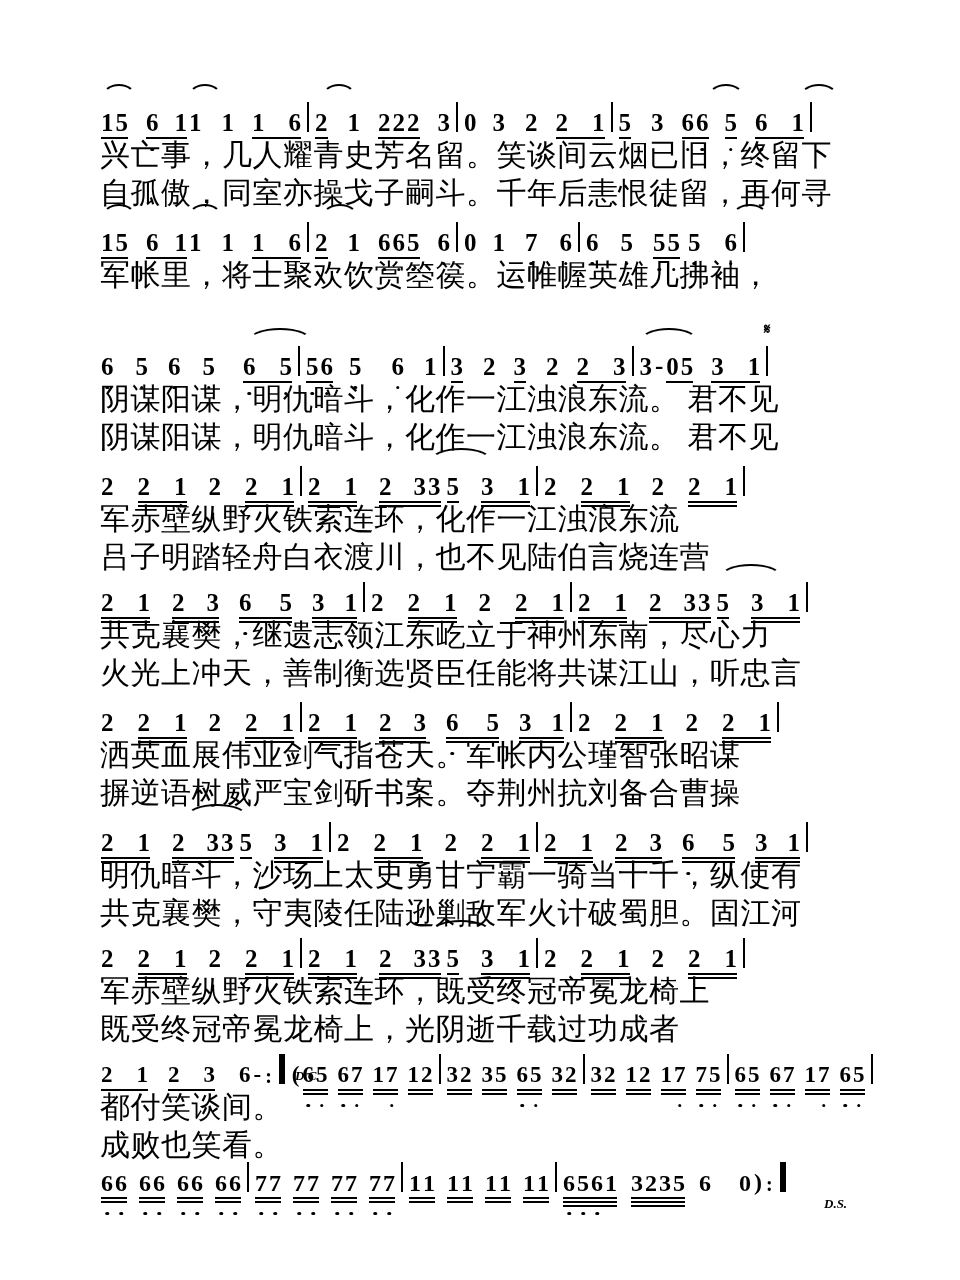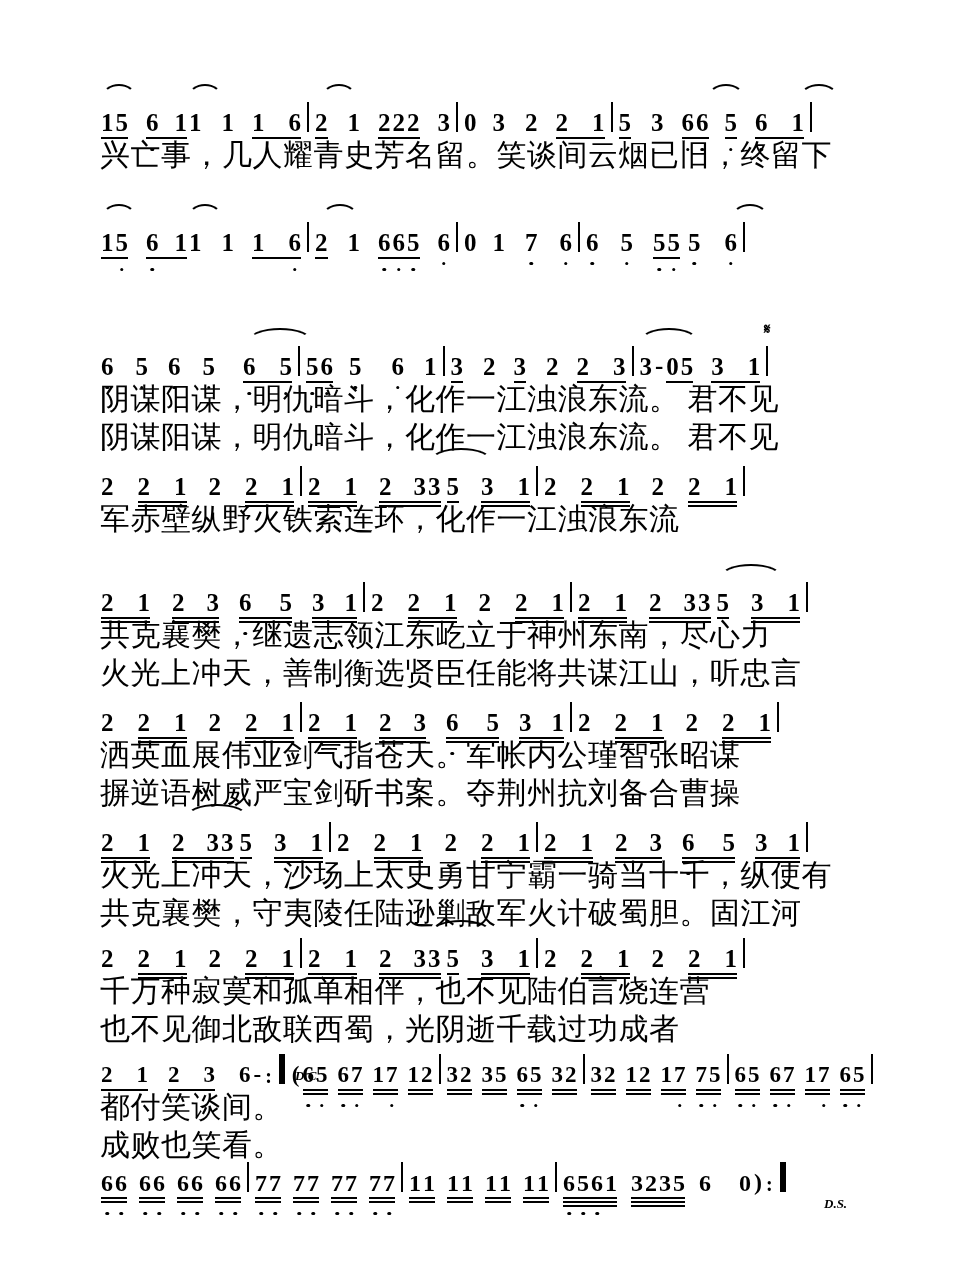--- a/index.html
+++ b/index.html
@@ -324,20 +324,21 @@
               </span>
             <span class="sp" style="width:22px;"></span>
             <span class="n">
                 <span class="d">1</span>
               </span>
           </span>
         </div>
         <span class="barline"></span>
       </div>
       <div class="lyricrow">兴亡事，几人耀青史芳名留。笑谈间云烟已旧，终留下</div>
+      <div class="lyricrow">自孤傲，同室亦操戈子嗣斗。千年后恚恨徒留，再何寻</div>
     </div>
   </div>
 
   <div class="system" style="position:absolute; left:100px; top:212px;">
     <div class="syscore">
       <div class="noterow">
         <div class="measure">
           <span class="slur" style="left:2px; width:30px;"></span>
           <span class="beamwrap b1">
             <span class="n">
@@ -446,20 +447,21 @@
           <span class="n lo">
               <span class="d">5</span>
             </span>
           <span class="sp" style="width:22px;"></span>
           <span class="n lo">
               <span class="d">6</span>
             </span>
         </div>
         <span class="barline"></span>
       </div>
+      <div class="lyricrow">军帐里，将士聚欢饮赏箜篌。运帷幄英雄几拂袖，</div>
     </div>
   </div>
 
   <div class="system" style="position:absolute; left:100px; top:336px;">
     <div class="syscore">
       <span class="segno" style="left:664px; top:-16px;">𝄋</span>
       <div class="noterow">
         <div class="measure">
           <span class="n lo">
               <span class="d">6</span>
@@ -676,20 +678,21 @@
               </span>
             <span class="sp" style="width:22px;"></span>
             <span class="n">
                 <span class="d">1</span>
               </span>
           </span>
         </div>
         <span class="barline"></span>
       </div>
       <div class="lyricrow">军赤壁纵野火铁索连环，化作一江浊浪东流</div>
+      <div class="lyricrow">吕子明踏轻舟白衣渡川，也不见陆伯言烧连营</div>
     </div>
   </div>
 
   <div class="system" style="position:absolute; left:100px; top:572px;">
     <div class="syscore">
       <div class="noterow">
         <div class="measure">
           <span class="beamwrap b2">
             <span class="n">
                 <span class="d">2</span>
@@ -1031,21 +1034,21 @@
                 <span class="d">3</span>
               </span>
             <span class="sp" style="width:18px;"></span>
             <span class="n">
                 <span class="d">1</span>
               </span>
           </span>
         </div>
         <span class="barline"></span>
       </div>
-      <div class="lyricrow">火光上冲天，沙场上太史勇甘宁霸一骑当十千，纵使有</div>
+      <div class="lyricrow">明仇暗斗，沙场上太史勇甘宁霸一骑当十千，纵使有</div>
       <div class="lyricrow">共克襄樊，守夷陵任陆逊剿敌军火计破蜀胆。固江河</div>
     </div>
   </div>
 
   <div class="system" style="position:absolute; left:100px; top:928px;">
     <div class="syscore">
       <div class="noterow">
         <div class="measure">
           <span class="n">
               <span class="d">2</span>
@@ -1142,22 +1145,22 @@
                 <span class="d">2</span>
               </span>
             <span class="sp" style="width:22px;"></span>
             <span class="n">
                 <span class="d">1</span>
               </span>
           </span>
         </div>
         <span class="barline"></span>
       </div>
-      <div class="lyricrow">千万种寂寞和孤单相伴，也不见陆伯言烧连营</div>
-      <div class="lyricrow">也不见御北敌联西蜀，光阴逝千载过功成者</div>
+      <div class="lyricrow">军赤壁纵野火铁索连环，既受终冠帝冕龙椅上</div>
+      <div class="lyricrow">既受终冠帝冕龙椅上，光阴逝千载过功成者</div>
     </div>
   </div>
 
   <div class="system" style="position:absolute; left:100px; top:1044px;">
     <div class="syscore">
       <span class="dc" style="left:195px; top:24px;">D.C.</span>
       <div class="noterow" style="font-size:23px;">
         <div class="measure">
           <span class="beamwrap b1">
             <span class="n">

